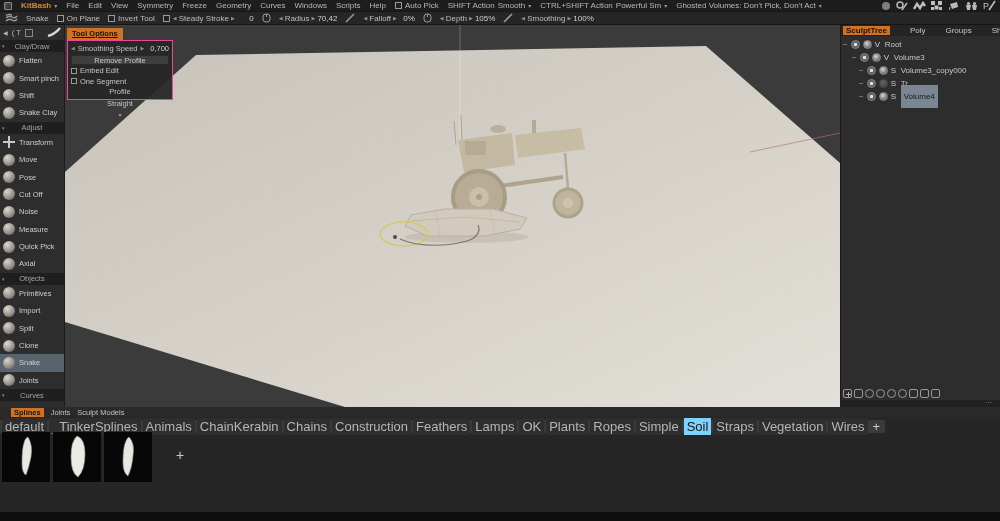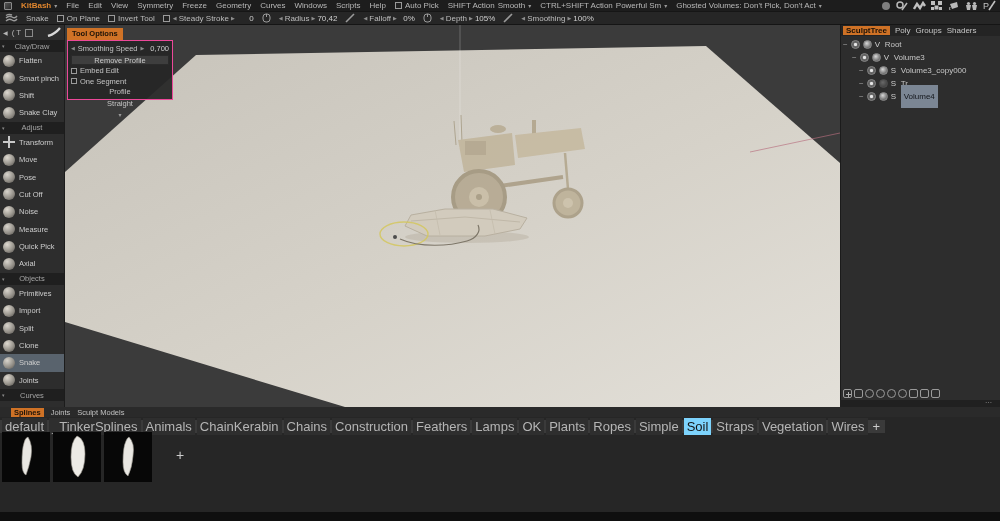--- a/index.html
+++ b/index.html
@@ -48,32 +48,32 @@
   .cross:before { left:5px; top:0; width:2px; height:12px; }
   .cross:after { left:0; top:5px; width:12px; height:2px; }
 
   
   #viewport { position:absolute; left:65px; top:25px; width:775px; height:382px; background:#3b3b3b; }
   #viewport svg { position:absolute; left:0; top:0; }
 
   
   #tool-options { position:absolute; left:2px; top:3px; width:106px; font-size:7.5px; color:#c4c4c4; }
   #tool-options .tab { display:inline-block; background:#cf7226; color:#1c1208;
-    padding:1px 5px 2px; font-weight:bold; }
+    padding:1px 5px 2px; font-weight:bold;text-decoration:underline; }
   #tool-options .body { background:rgba(38,38,38,.94); border:1px solid #ec4899; padding:2px 3px; }
   .to-row { display:flex; align-items:center; gap:3px; height:10.5px; }
   .to-btn { background:#3e3e3e; border:1px solid #2a2a2a; text-align:center;
     height:10px; line-height:9px; margin:1px 0; color:#cccccc; }
   .to-row .chk { width:6px; height:6px; }
   .to-prof { justify-content:flex-start; padding:0 2px;flex-direction:column; }
 
   
   #rightpanel { position:absolute; left:840px; top:25px; width:160px; height:375px;
     background:#2d2d2d; font-size:8px; color:#c6c6c6; border-left:1px solid #1b1b1b; }
-  .rp-tabs { height:11px; background:#242424; display:flex; align-items:center; gap:5px;
+  .rp-tabs { height:11px; background:#242424; display:flex; align-items:center; gap:20px;
     padding:0 2px; white-space:nowrap; }
   .rp-tab.active { background:#cf7226; color:#1c1208; padding:0 3px; font-weight:bold; }
   .tree { padding-top:2px; }
   .tree-row { height:13px; display:flex; align-items:center; gap:3px; padding-left:2px; }
   .tree-row .minus { color:#9f9f9f; font-size:8px; }
   .eye { width:9px; height:9px; border-radius:50%;
     background:radial-gradient(circle at 50% 50%, #e6e6e6 0 25%, #6e6e6e 40%, #3a3a3a); border:1px solid #8a8a8a; }
   .ghost { width:9px; height:9px; border-radius:50%;
     background:radial-gradient(circle at 40% 35%, #d8d8d8, #707070 70%); border:1px solid #8a8a8a; }
   .ghost.dim { opacity:.35; }

